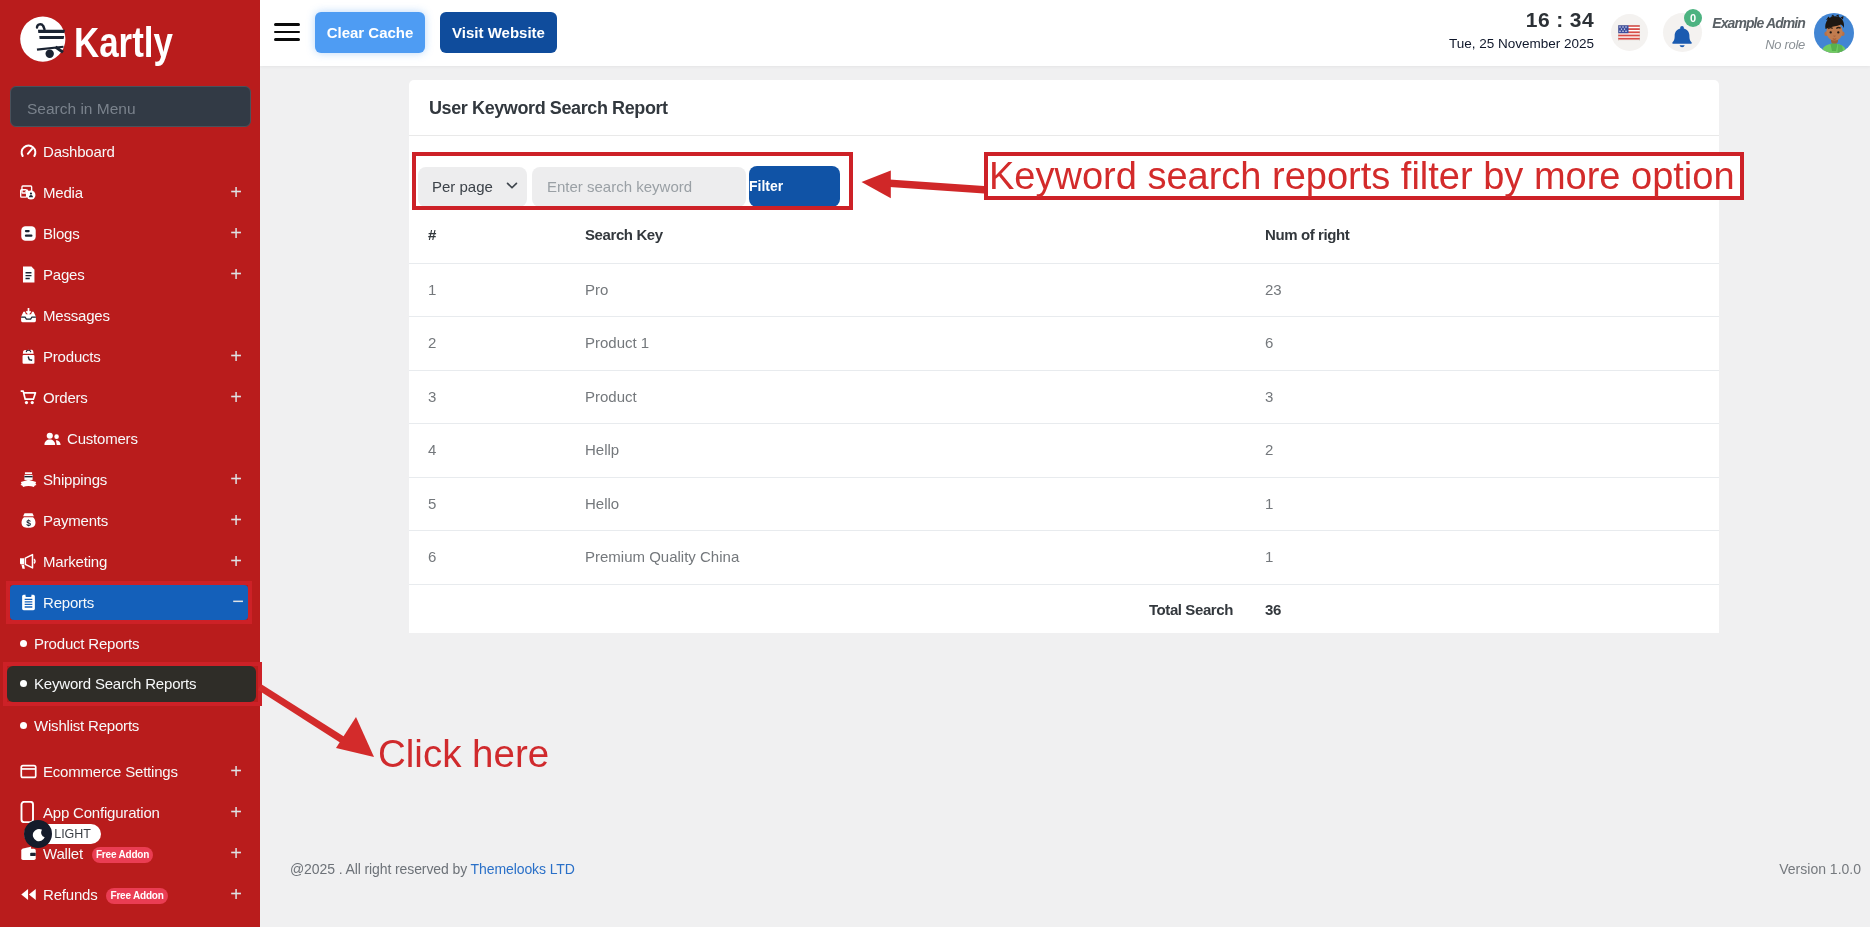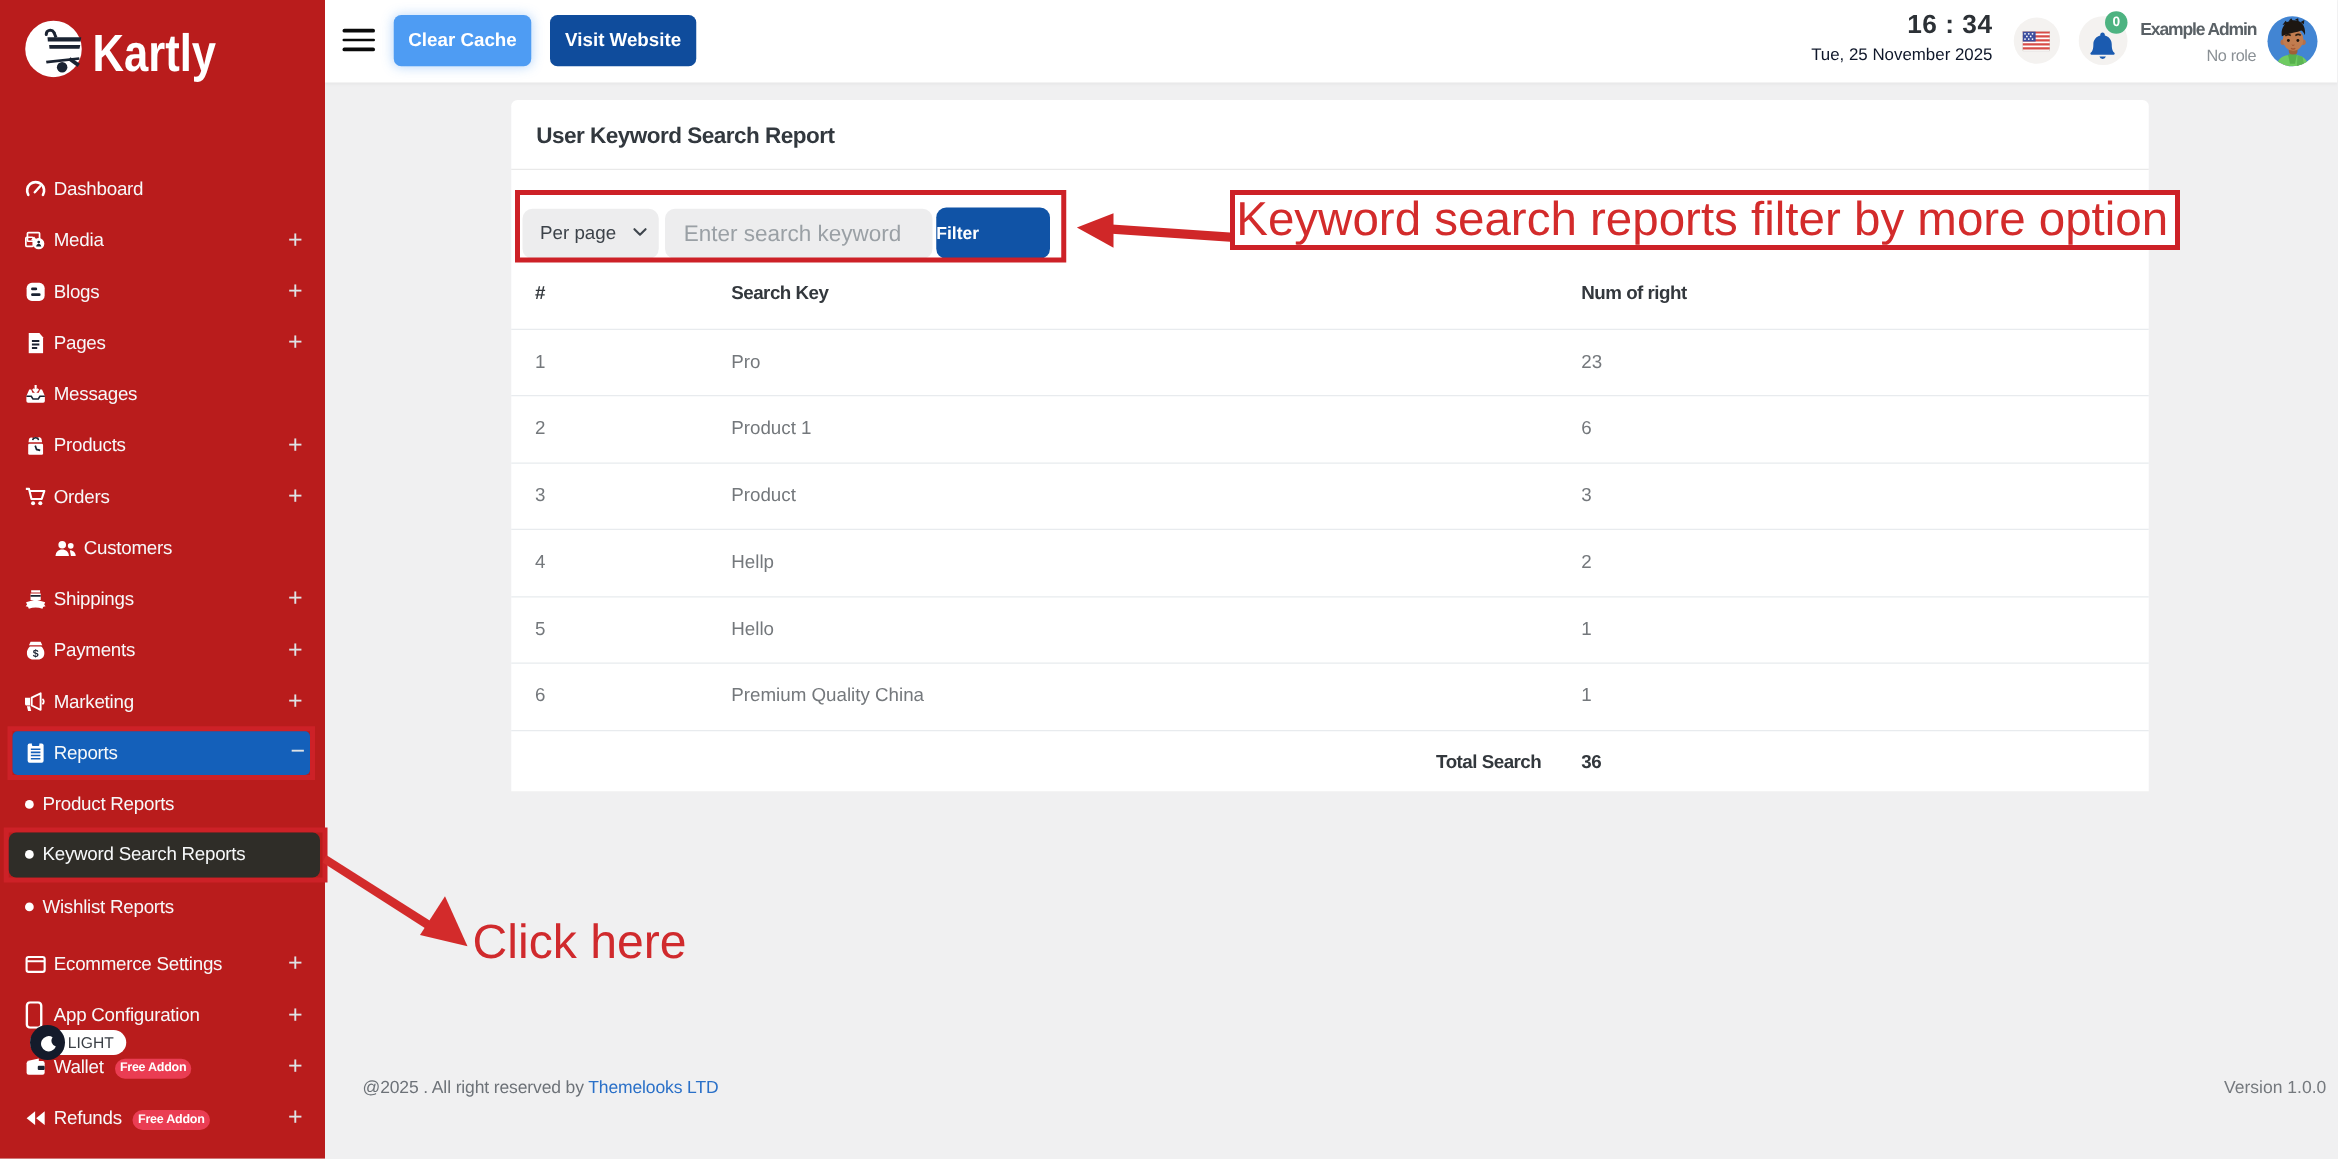--- a/index.html
+++ b/index.html
@@ -24,30 +24,30 @@
 #topbar { position:absolute; left:260px; top:0; width:1610px; height:66px; background:#fff; box-shadow:0 1px 3px rgba(0,0,0,0.05); z-index:4; }
 #burger { position:absolute; left:14px; top:23px; width:26px; }
 #burger div { height:2.6px; background:#0a0a0a; border-radius:2px; margin-bottom:5px; }
 .tbtn { position:absolute; top:12px; height:41px; border-radius:6px; color:#fff; font-size:15px; font-weight:bold; text-align:center; line-height:41px; }
 #btn-cc { left:55px; width:110px; background:#4e9cf3; box-shadow:0 0 9px rgba(78,156,243,.4); }
 #btn-vw { left:180px; width:117px; background:#0f4c9c; }
 #clock { position:absolute; right:276px; top:8px; text-align:right; }
 #clock .t { font-size:21px; font-weight:bold; color:#2c3136; letter-spacing:0.4px; }
 #clock .d { font-size:13.5px; color:#0f172a; margin-top:4px; }
 .circ { position:absolute; border-radius:50%; background:#f4f2f0; }
-#who { position:absolute; right:65px; top:15px; text-align:right; }
+#who { position:absolute; right:65px; top:15px; text-align:right;font-style:italic; }
 #who .n { font-size:14px; font-weight:bold; color:#5a6166; letter-spacing:-0.9px; }
 #who .r { font-size:13px; color:#8a9095; margin-top:6px; letter-spacing:-0.3px; }
 
 
 #card { position:absolute; left:409px; top:80px; width:1310px; height:553px; background:#fff; border-radius:5px 5px 0 0; z-index:1; }
 #card h1 { position:absolute; left:20px; top:18px; font-size:18px; font-weight:bold; color:#32383e; letter-spacing:-0.4px; }
 #titleline { position:absolute; left:0; top:55px; width:1310px; height:1px; background:#e9e9e9; }
 #fselect { position:absolute; left:9px; top:87px; width:109px; height:40px; background:#ededee; border-radius:8px; font-size:15px; color:#3c4249; line-height:40px; padding-left:14px; }
-#finput { position:absolute; left:123px; top:87px; width:214px; height:40px; background:#ededee; border-radius:8px; font-size:18px; color:#9aa0a5; line-height:40px; padding-left:15px; }
+#finput { position:absolute; left:123px; top:87px; width:214px; height:40px; background:#ededee; border-radius:8px; font-size:15px; color:#9aa0a5; line-height:40px; padding-left:15px; }
 #fbtn { position:absolute; left:340px; top:86px; width:91px; height:41px; background:#1053a6; border-radius:8px; color:#fff; font-size:14px; font-weight:bold; line-height:41px; }
 .th { position:absolute; font-size:15px; font-weight:bold; color:#33383d; letter-spacing:-0.4px; }
 .td { position:absolute; font-size:15px; color:#74787c; }
 .rowline { position:absolute; left:0; width:1310px; height:1px; background:#e8ebee; }
 
 
 .redbox { position:absolute; border:4px solid #cd2127; z-index:10; }
 #ann-text { left:984px; top:152px; width:760px; height:48px; background:#fff; color:#d32b2b; font-size:38px; line-height:41px; padding-left:1px; white-space:nowrap; }
 #click-here { position:absolute; left:378px; top:732px; color:#d02a2d; font-size:38.5px; z-index:10; }
 .annsvg { position:absolute; z-index:11; }
@@ -189,20 +189,21 @@
     <circle cx="23.8" cy="24.1" r="22.6" fill="#fff"></circle>
     <path d="M18 12.5 c 0-3.5 4.5-4.5 6.2-1.5" stroke="#1a2332" stroke-width="2.4" fill="none" stroke-linecap="round"></path>
     <path d="M24.2 11 l1.6 4" stroke="#1a2332" stroke-width="2.4" fill="none"></path>
     <path d="M19 14.7 h27 l-0.6 3.4 H19.3z" fill="#1a2332"></path>
     <path d="M20.3 21 h24.9 l-0.6 2.9 H20.6z" fill="#1a2332"></path>
     <path d="M17.8 33.5 l26.5-2.8 0.4 2 -26.5 3z" fill="#1a2332"></path>
     <path d="M37.3 30.8 l7.6 5.2 -1.8 2.6 -7.4-5.4z" fill="#1a2332"></path>
     <circle cx="30.7" cy="38.8" r="4.2" fill="#1a2332"></circle>
   </svg>
   <div id="logoname">Kartly</div>
+  <div id="msearch">Search in Menu</div>
 
   <div class="mi" style="top:131px;">
       <svg class="ic" viewBox="0 0 20 20">
         <path d="M3.1 15.2 A8 8 0 1 1 16.9 15.2" stroke="#fff" stroke-width="2.5" fill="none" stroke-linecap="round"></path>
         <path d="M9.2 12.7 L14.2 7" stroke="#fff" stroke-width="2.3" stroke-linecap="round"></path>
       </svg>
       <span class="lb">Dashboard</span>
     </div>
   <div class="mi" style="top:172px;">
       <svg class="ic" viewBox="0 0 20 20">

